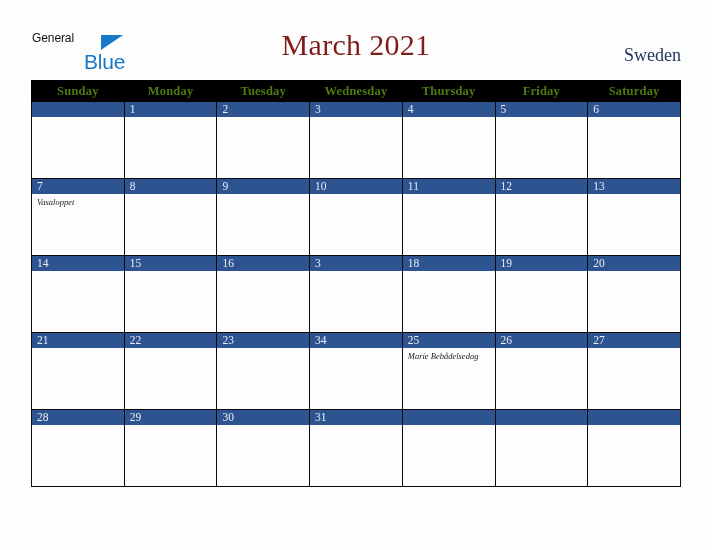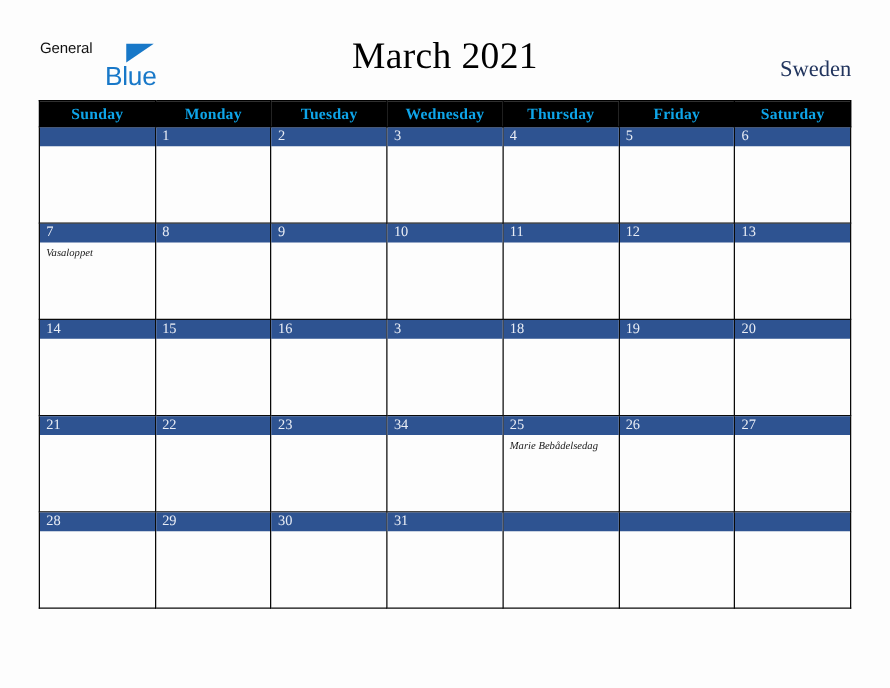--- a/index.html
+++ b/index.html
@@ -67,21 +67,21 @@
     letter-spacing: -0.2px;
   }
 
   .title {
     position: absolute;
     left: 0;
     top: 28px;
     width: 712px;
     text-align: center;
     font-size: 30px;
-    color: #000000;
+    color: #7f1d1d;
     letter-spacing: 0.3px;
   }
 
   .country {
     position: absolute;
     right: 31px;
     top: 45px;
     font-size: 18px;
     color: #22355e;
   }
@@ -91,21 +91,21 @@
     position: absolute;
     left: 31px;
     top: 80px;
     width: 650px;
     border-collapse: collapse;
     table-layout: fixed;
   }
 
   .calendar th {
     background: #000000;
-    color: #0ea5e9;
+    color: #4d7c0f;
     font-size: 12.5px;
     font-weight: bold;
     height: 21px;
     padding: 0;
     text-align: center;
     border: 1px solid #000000;
     letter-spacing: 0.2px;
   }
 
   .calendar td {

